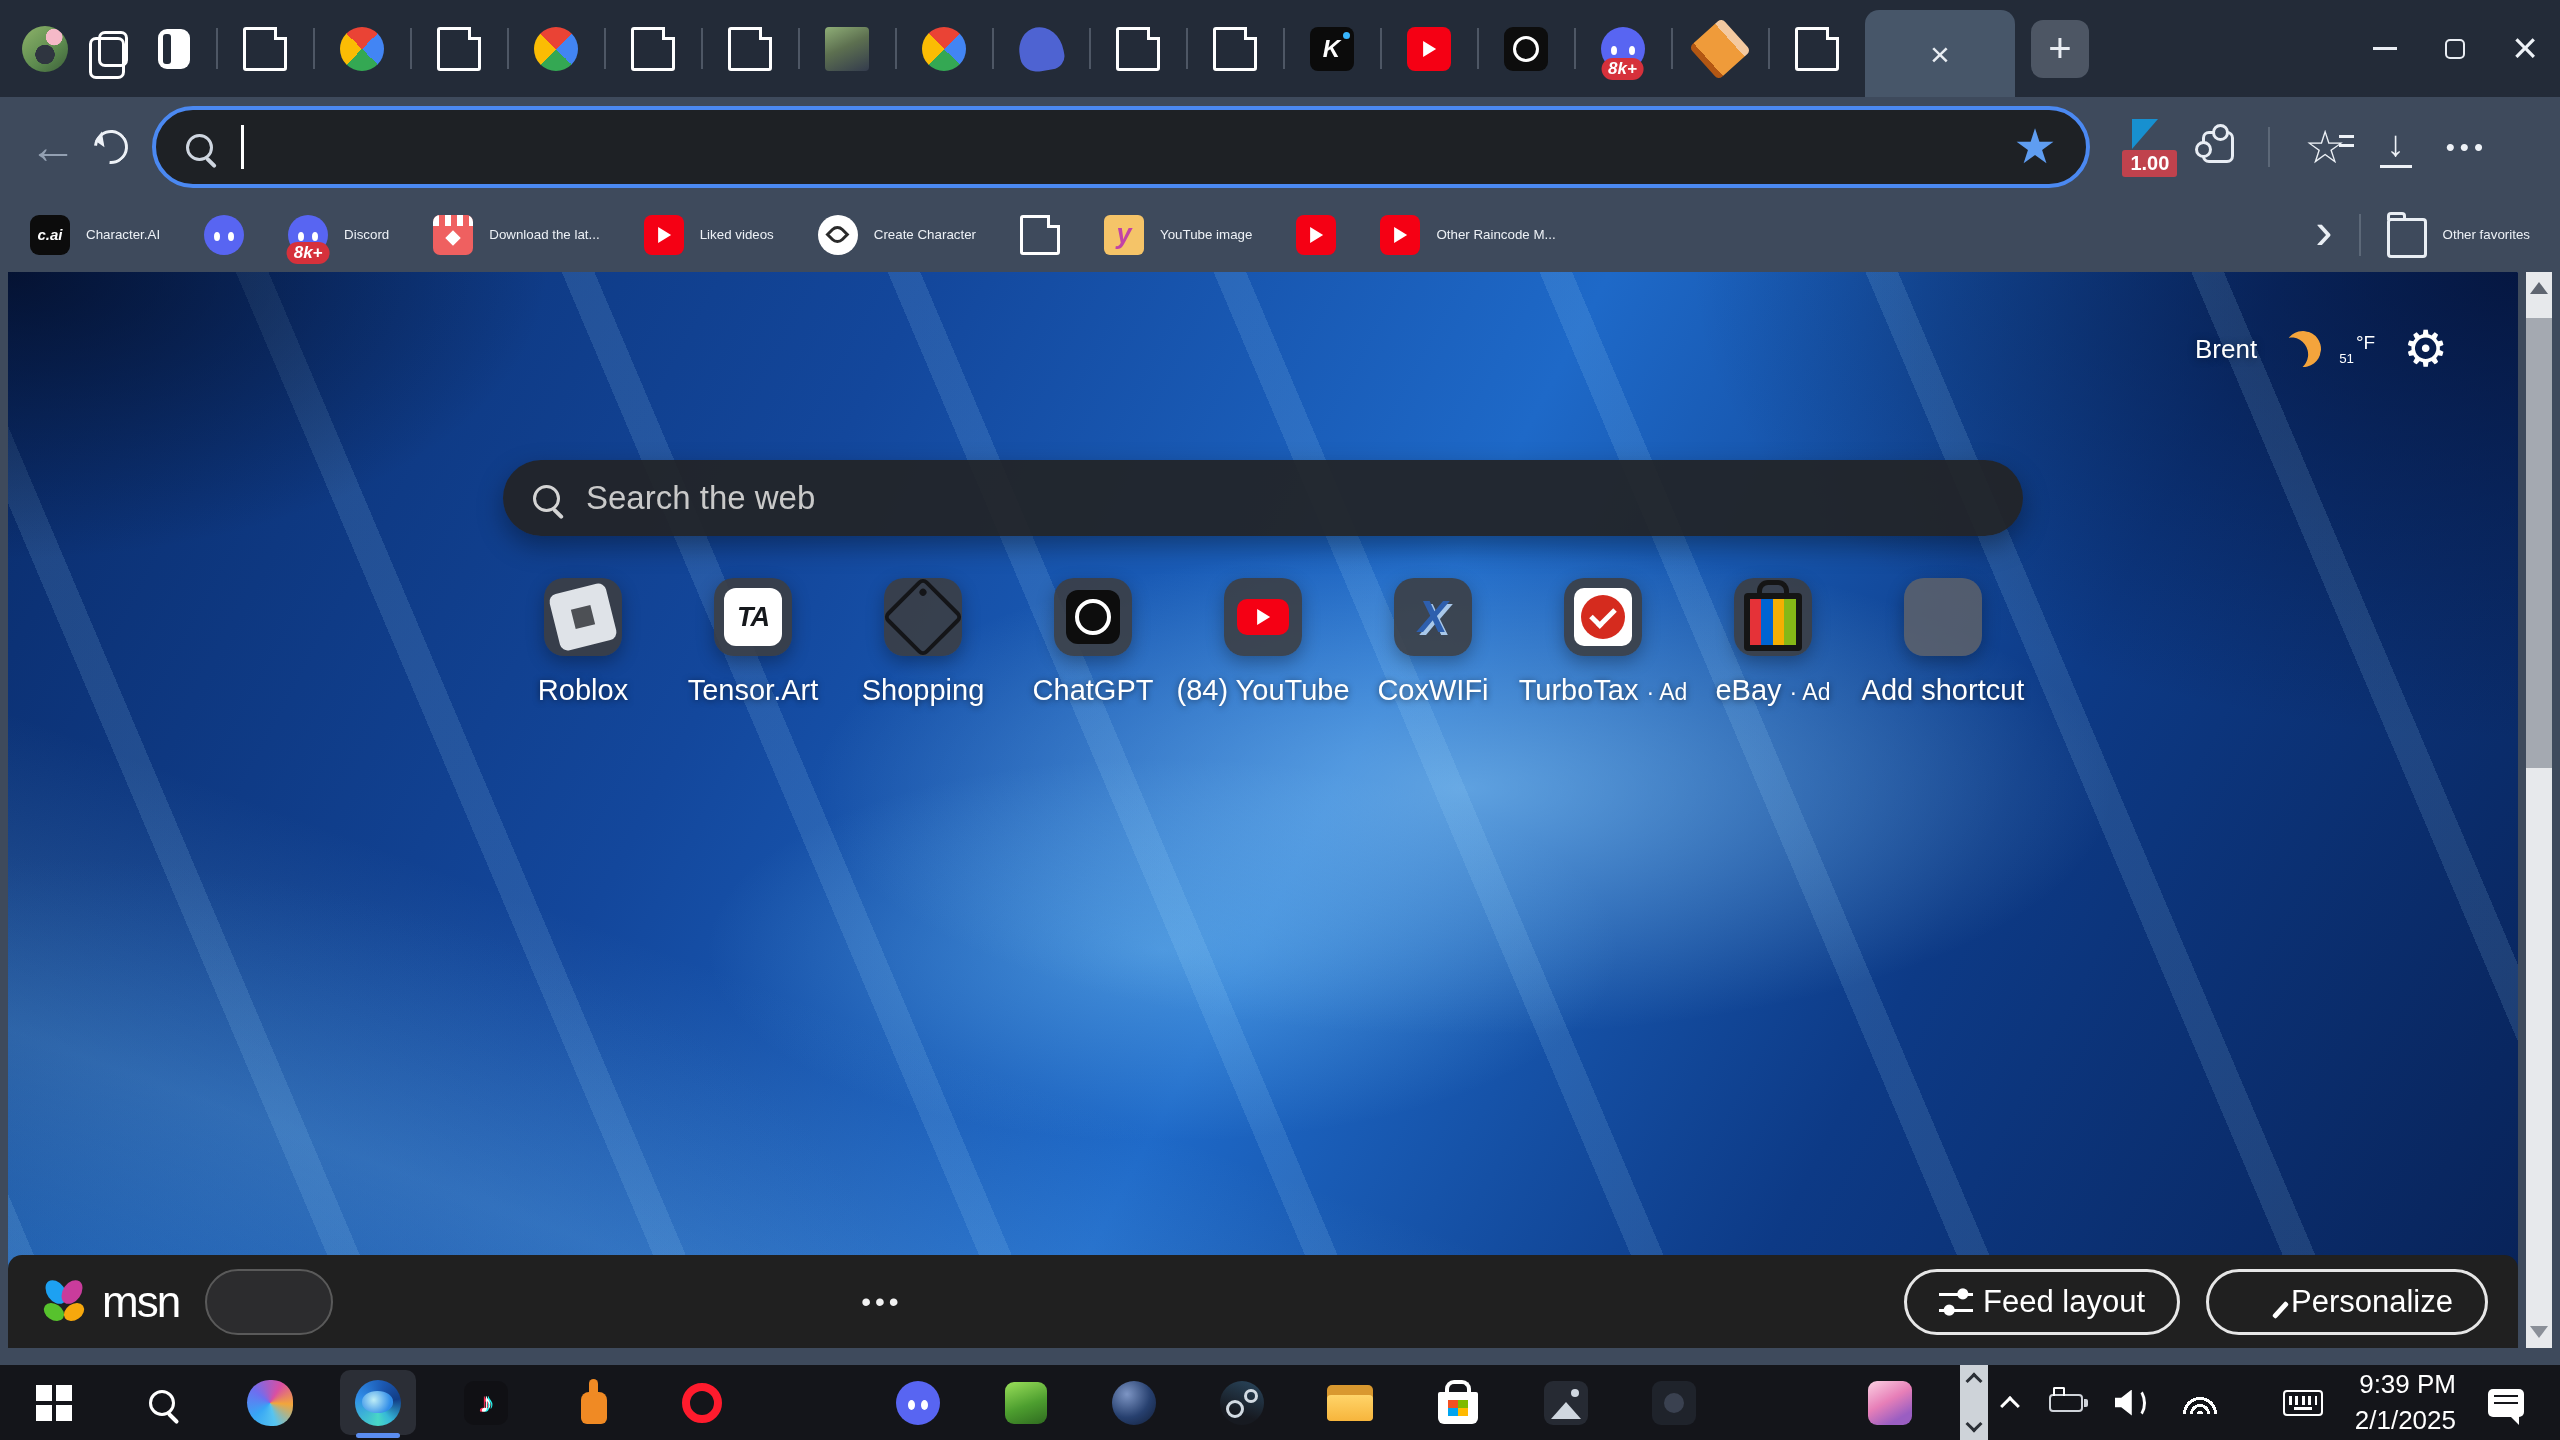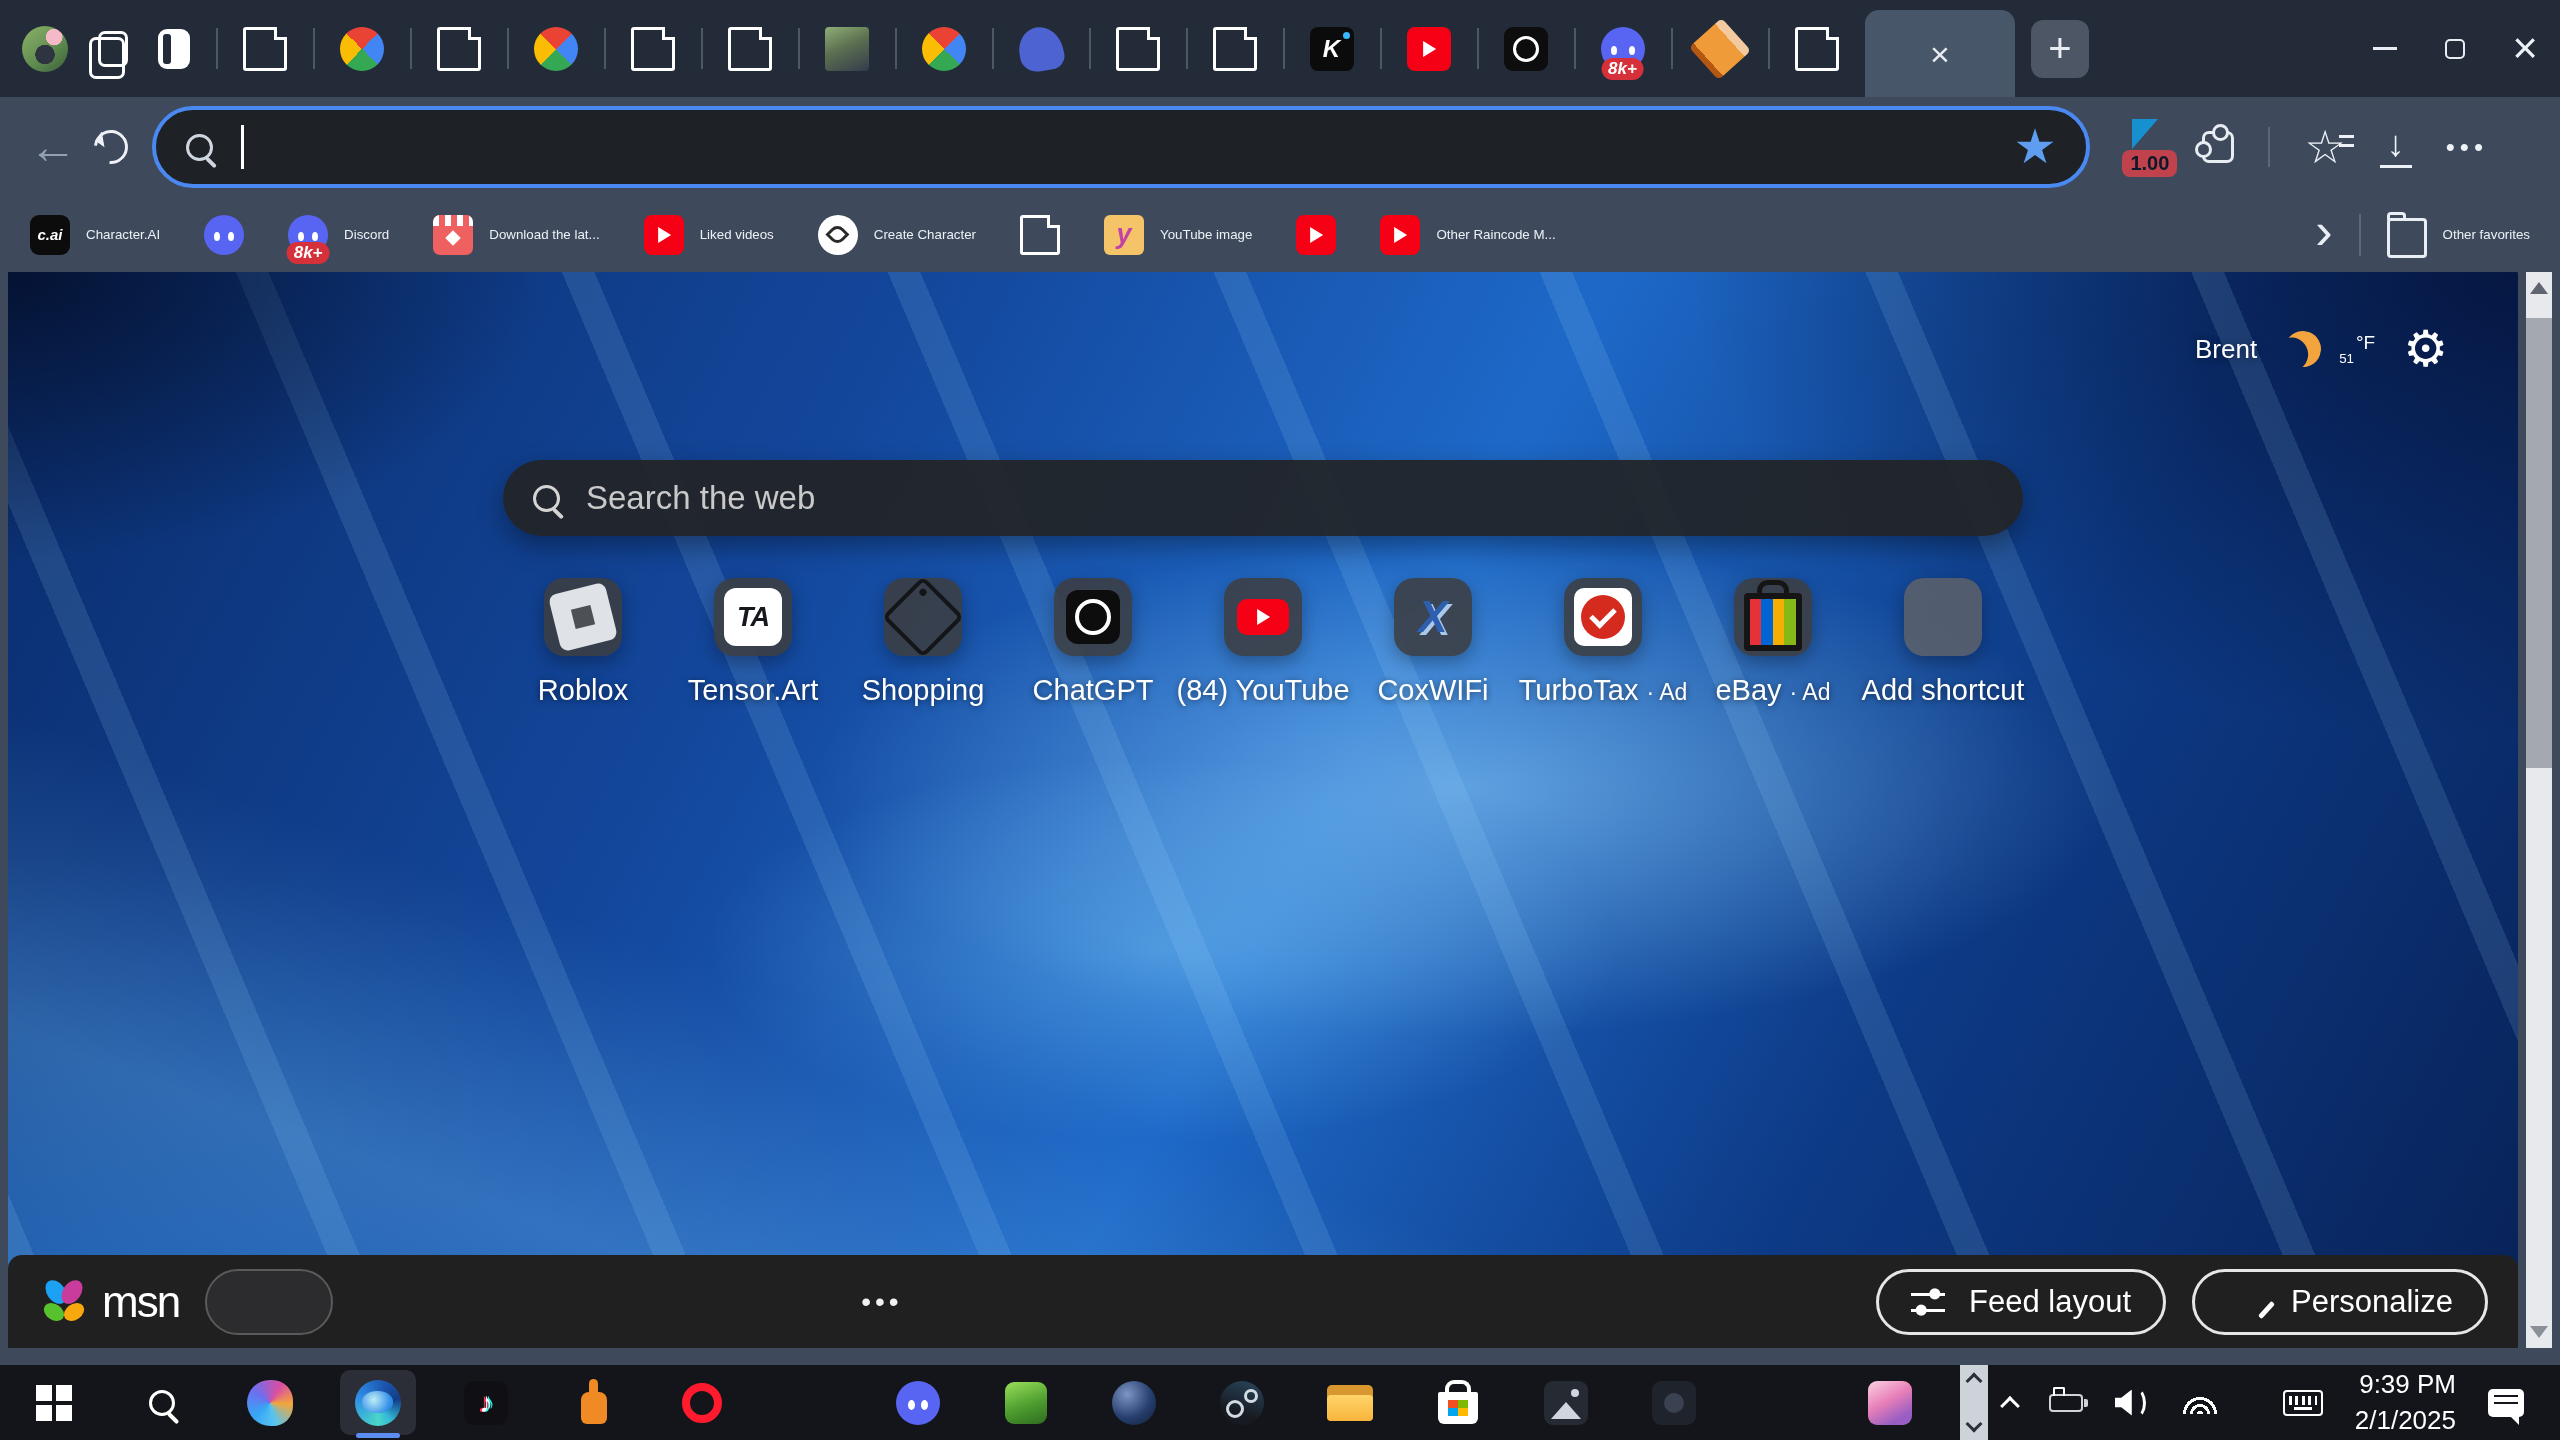--- a/index.html
+++ b/index.html
@@ -47,22 +47,22 @@
 .g-search-glass{width:27px;height:27px;border:3.5px solid #cfd6e0;border-radius:50%;position:relative;flex:none}
 .g-search-glass::after{content:"";position:absolute;width:4px;height:13px;background:#cfd6e0;
   bottom:-11px;right:-3px;transform:rotate(-45deg);border-radius:2px}
 .caret{width:3px;height:44px;background:#fff;margin-left:10px}
 .omni-input{flex:1;background:transparent;border:none;color:#e8e8e8;font-size:33px}
 .g-star-filled{color:#5f9df1;font-size:48px;line-height:1}
 .nav-right{display:flex;align-items:center;gap:34px;padding:0 14px 0 20px}
 .g-rewards{position:relative;width:46px;height:56px}
 .g-rewards::before{content:"";position:absolute;top:0;left:10px;width:0;height:0;
   border-top:15px solid #1790d0;border-bottom:15px solid transparent;border-left:13px solid #1790d0;border-right:13px solid transparent}
-.badge-rewards{position:absolute;bottom:-2px;left:0;background:#c0424d;color:#0f172a;font-size:20px;
-  font-weight:bold;padding:2px 8px;border-radius:8px}
+.badge-rewards{position:absolute;bottom:-2px;left:0;background:#c0424d;color:#ffffff;font-size:20px;
+  font-weight:bold;padding:2px 8px;border-radius:3px}
 .g-extensions{width:32px;height:32px;border:3px solid #e8edf4;border-radius:7px;position:relative}
 .g-extensions::before{content:"";position:absolute;top:-10px;left:7px;width:11px;height:11px;
   border:3px solid #e8edf4;border-radius:50%;background:#3e4a5c}
 .g-extensions::after{content:"";position:absolute;left:-10px;top:7px;width:11px;height:11px;
   border:3px solid #e8edf4;border-radius:50%;background:#3e4a5c}
 .nav-divider{width:2px;height:40px;background:#5c6878}
 .g-favorites-list{position:relative;color:#eef2f7;font-size:46px;line-height:1}
 .g-favorites-list::after{content:"";position:absolute;right:-8px;top:14px;width:15px;height:3px;
   background:#eef2f7;box-shadow:0 9px 0 #eef2f7}
 .g-downloads{display:flex;flex-direction:column;align-items:center;color:#eef2f7}
@@ -204,21 +204,21 @@
 .msn-logo{display:flex;align-items:center;gap:12px;margin-right:26px}
 .msn-text{font-size:44px;font-weight:normal;letter-spacing:-2px;color:#fff}
 .msn-tabs{height:66px;border:2px solid #5a5a5a;background:#2c2c2e;border-radius:36px;display:flex;
   align-items:center;padding:0 38px;gap:48px;font-size:31px;margin-right:34px}
 .msn-tab{color:#f1f1f1}
 .msn-tab.active{color:#79a8f8}
 .msn-nav{display:flex;align-items:center;gap:50px;font-size:31px}
 .more-dots-btn{font-size:28px;letter-spacing:4px;margin-left:44px;color:#f1f1f1}
 .msn-buttons{margin-left:auto;display:flex;gap:26px}
 .pill-btn{height:66px;border:3px solid #e6e6e6;border-radius:36px;display:flex;align-items:center;
-  gap:24px;padding:0 32px;font-size:31px;color:#fff}
+  gap:10px;padding:0 32px;font-size:31px;color:#fff}
 .g-feed-layout{width:34px;height:28px;background:
   radial-gradient(circle at 70% 21%,#fff 5px,transparent 6px),
   radial-gradient(circle at 30% 79%,#fff 5px,transparent 6px),
   linear-gradient(#fff,#fff) 0 21%/100% 3px no-repeat,
   linear-gradient(#fff,#fff) 0 85%/100% 3px no-repeat}
 .g-personalize{position:relative;width:40px;height:36px;color:#fff;font-size:42px;line-height:36px}
 .g-personalize::after{content:"";position:absolute;right:-2px;bottom:0;width:5px;height:20px;
   background:#fff;border-radius:2px;transform:rotate(42deg)}
 
 

